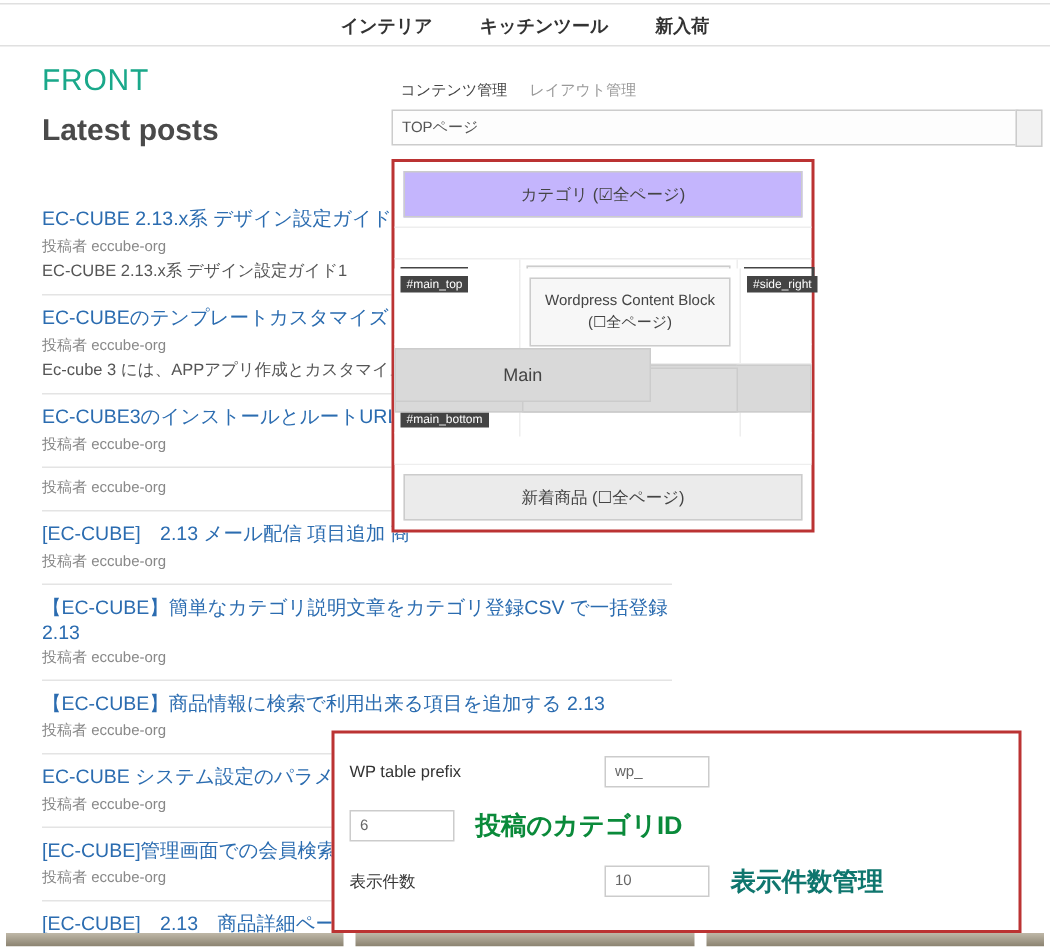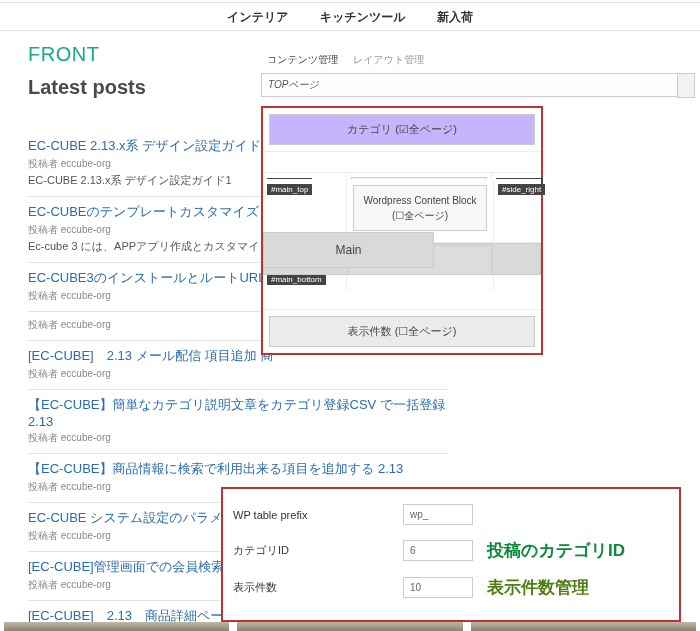--- a/index.html
+++ b/index.html
@@ -15,32 +15,32 @@
   .post { border-bottom: 1px solid #e4e4e4; padding: 6px 0 8px; }
   .post-title { color: #2b6cb0; font-size: 13px; margin-bottom: 2px; }
   .post-author { color: #888; font-size: 10px; }
   .post-excerpt { color: #555; font-size: 11px; margin-top: 2px; }
 
   
   .admin-panel { position: absolute; left: 261px; top: 53px; width: 438px; }
   .admin-tabs { font-size: 10px; color: #444; margin-bottom: 6px; }
   .admin-tabs span.active { padding: 3px 6px; }
   .admin-tabs span.inactive { color: #999; padding: 3px 6px; }
-  .admin-select { width: 418px; border: 1px solid #ccc; background: #fdfdfd; font-size: 10px; color: #555; padding: 4px 6px; position: relative; font-style: italic; }
+  .admin-select { width: 418px; border: 1px solid #ccc; background: #fdfdfd; font-size: 10px; color: #555; padding: 4px 6px; position: relative; }
   .admin-select::after { content: ""; position: absolute; right: -17px; top: -1px; width: 16px; height: 23px; background: #f2f2f2; border: 1px solid #ccc; }
   .tag { background: #444; color: #fff; font-size: 8px; padding: 1px 4px; display: inline-block; margin: 2px 0 4px 2px; }
 
   
   .settings-panel { position: absolute; left: 221px; top: 487px; width: 460px; border: 2px solid #b33; background: #fff; padding: 8px 0 14px; }
   .srow { display: flex; align-items: center; padding: 7px 10px; }
   .srow .label { width: 170px; font-size: 11px; color: #333; }
   .srow .input { width: 70px; border: 1px solid #ccc; padding: 4px 6px; font-size: 10px; color: #666; background: #fff; }
   .srow .note { margin-left: 14px; font-size: 17px; font-weight: 600; }
   .note.green { color: #0a8a3a; }
-  .note.blue { color: #4d7c0f; font-family: Liberation Mono, monospace; }
+  .note.blue { color: #0f766e; font-family: Liberation Mono, monospace; }
 
   .bottom-img { position: absolute; top: 622px; left: 0; width: 700px; height: 9px; display: flex; }
   .bottom-img div { flex: 1; background: linear-gradient(#bfb8a8, #8a8270); margin: 0 4px; }
 </style>
 </head>
 <body>
 
 <div class="topnav">
   <span>インテリア</span>
   <span>キッチンツール</span>
@@ -127,21 +127,21 @@
       <div style="background:#d9d9d9;border:1px solid #ccc;text-align:center;font-size:12px;color:#444;padding:10px 0;margin-left:-2px;margin-right:-90px;position:relative;z-index:1;">Main</div>
       <span class="tag" style="margin-top:2px;">#main_bottom</span>
     </div>
     <div style="flex:1;"></div>
     <div style="width:50px;border-left:1px solid #eee;"></div>
   </div>
 
   <div style="height:22px;border-top:1px solid #eee;border-bottom:1px solid #eee;"></div>
 
   <div style="padding:6px;">
-    <div style="background:#ebebeb;border:1px solid #ccc;text-align:center;font-size:11px;color:#444;padding:7px 0;">表示件数 (☐全ページ)</div>
+    <div style="background:#ebebeb;border:1px solid #ccc;text-align:center;font-size:11px;color:#444;padding:7px 0;">新着商品 (☐全ページ)</div>
   </div>
 </div>
 
 <style></style>
 
 <div style="position:absolute; left:263px; top:179px; width:278px; height:130px; background:#fff;">
   <div style="display:flex;height:64px;border-bottom:1px solid #eee;">
     <div style="width:84px;border-right:1px solid #eee;padding:2px 2px;">
       <span class="tag">#main_top</span>
     </div>
@@ -165,21 +165,20 @@
 
   <div style="position:absolute;left:85px;top:66px;width:144px;height:30px;background:#dcdcdc;border:1px solid #ccc;display:flex;align-items:center;justify-content:center;font-size:12px;color:#444;">Main</div>
 </div>
 
 <div class="settings-panel">
   <div class="srow">
     <div class="label">WP table prefix</div>
     <div class="input">wp_</div>
   </div>
   <div class="srow">
-    <div class="label">カテゴリID</div>
     <div class="input">6</div>
     <div class="note green">投稿のカテゴリID</div>
   </div>
   <div class="srow">
     <div class="label">表示件数</div>
     <div class="input">10</div>
     <div class="note blue">表示件数管理</div>
   </div>
 </div>
 

